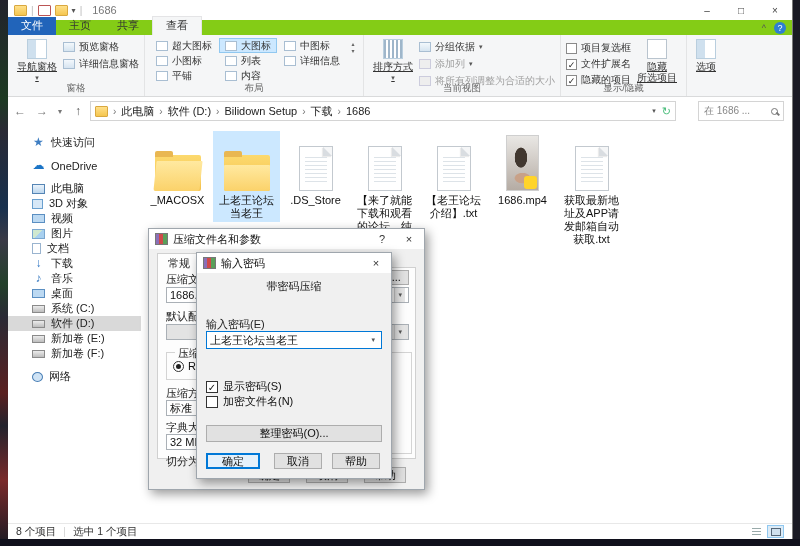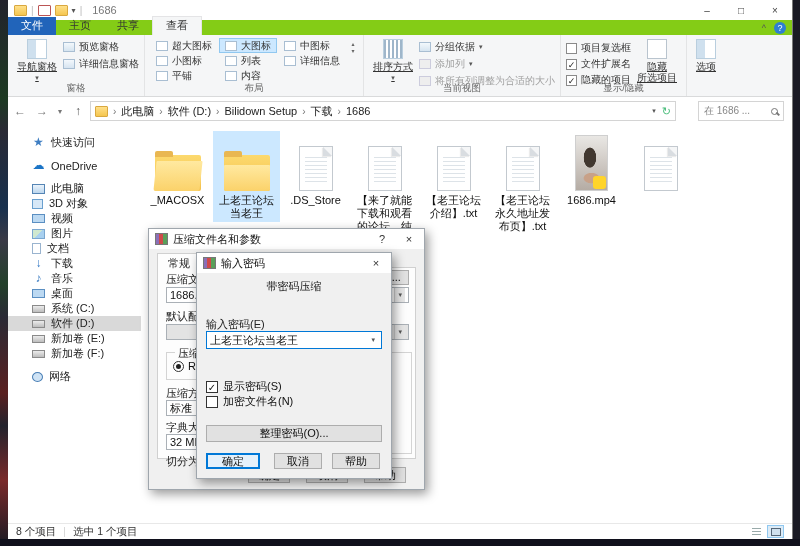--- a/index.html
+++ b/index.html
@@ -412,34 +412,29 @@
         <div class="flabel">【来了就能下载和观看的论坛，纯免费！】.txt</div>
       </div>
       <div class="fitem">
         <div class="ficon">
             <div class="docpage"></div>
           </div>
         <div class="flabel">【老王论坛介绍】.txt</div>
       </div>
       <div class="fitem">
         <div class="ficon">
+            <div class="vidthumb"></div>
+          </div>
+        <div class="flabel">1686.mp4</div>
+      </div>
+      <div class="fitem">
+        <div class="ficon">
             <div class="docpage"></div>
           </div>
-        <div class="flabel">【老王论坛永久地址发布页】.txt</div>
-      </div>
-      <div class="fitem">
-        <div class="ficon">
-            <div class="vidthumb"></div>
-          </div>
-        <div class="flabel">1686.mp4</div>
-      </div>
-      <div class="fitem">
-        <div class="ficon">
-            <div class="docpage"></div>
-          </div>
+        <div class="flabel">获取最新地址及APP请发邮箱自动获取.txt</div>
       </div>
     </div>
   </div>
 
   <div class="statusbar">
     <span>8 个项目</span>
     <span class="st-sep"></span>
     <span>选中 1 个项目</span>
     <span class="st-right">
       <span class="vbtn">

